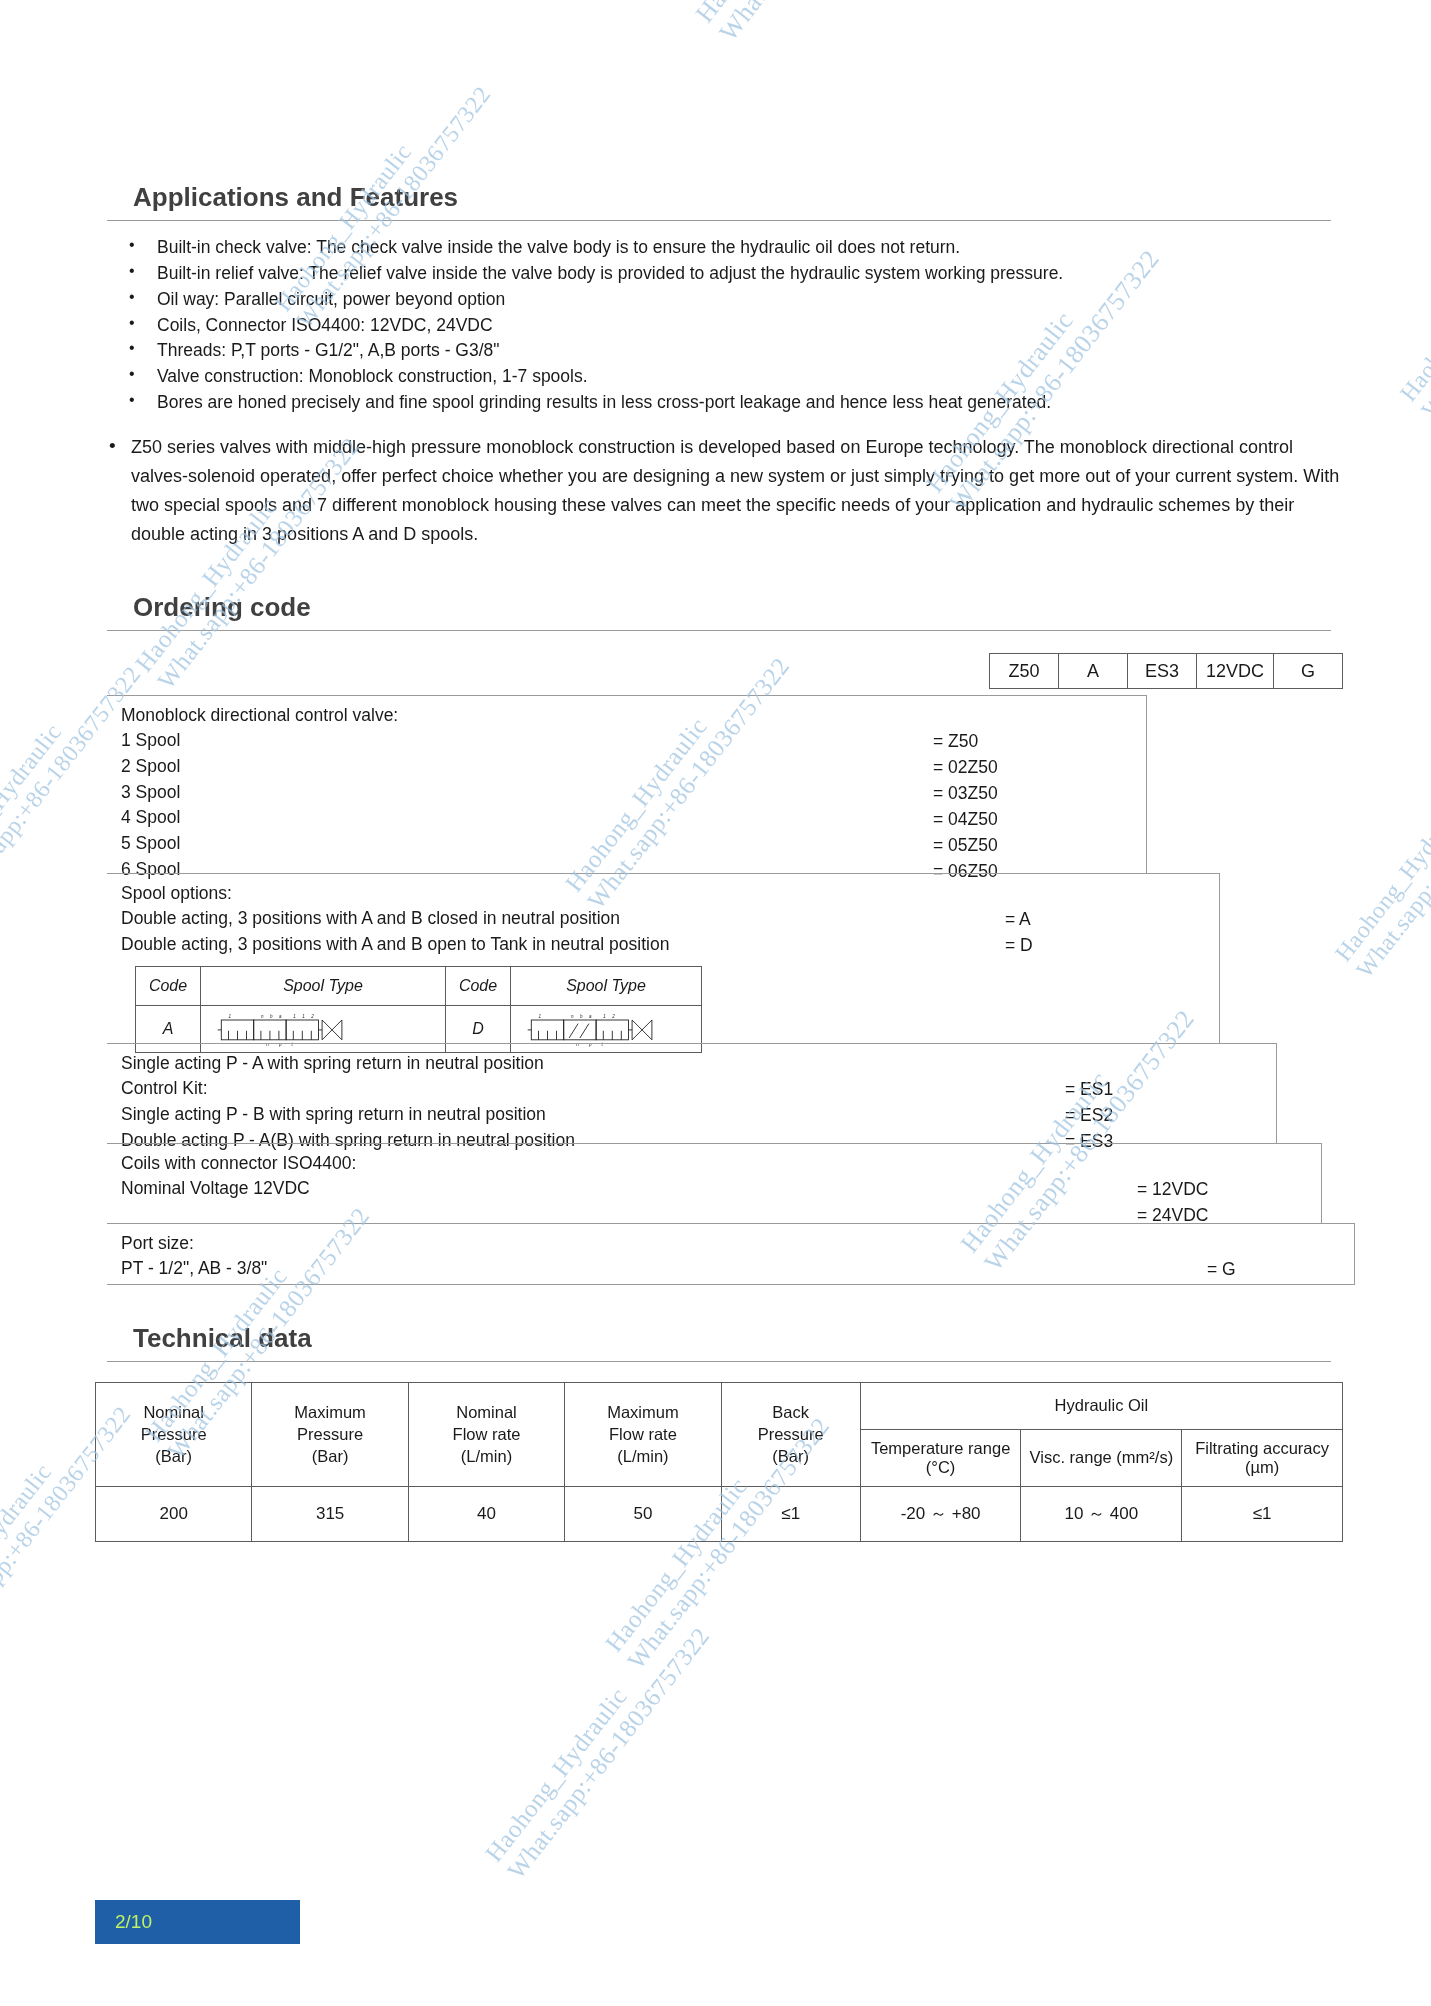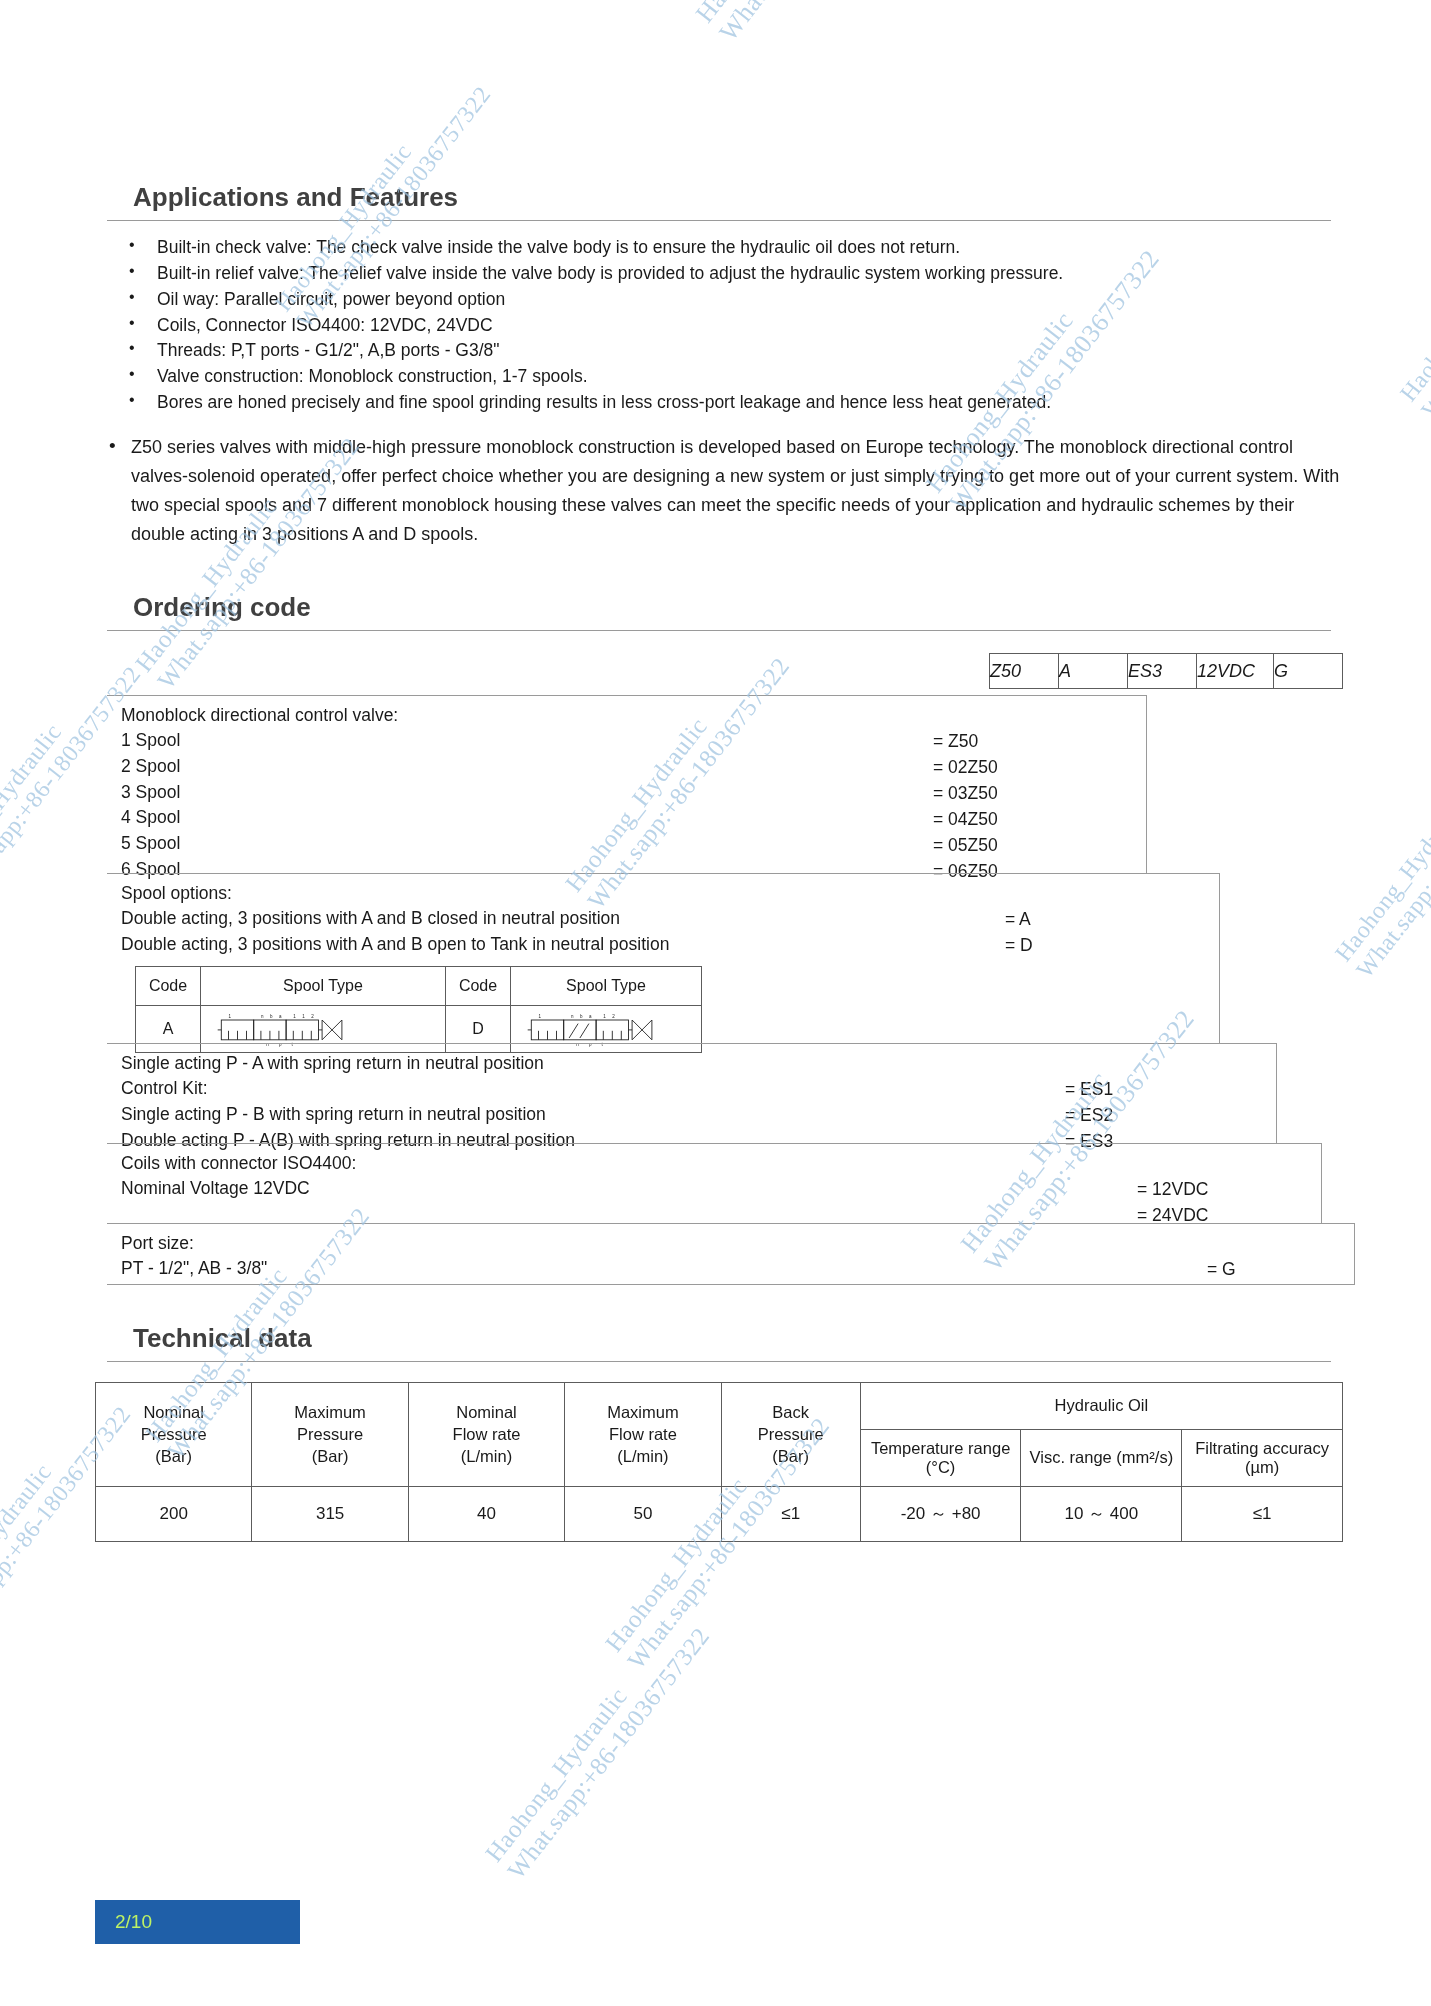--- a/index.html
+++ b/index.html
@@ -104,24 +104,24 @@
     right: 0;
     top: 0;
     display: flex;
     border: 1px solid #5c5c5c;
     height: 34px;
   }
   .code-boxes .cb {
     border-right: 1px solid #5c5c5c;
     padding: 0 0;
     width: 68px;
+    text-align: center;
     font-size: 18px;
     line-height: 34px;
     background: #fff;
-    font-style: italic;
   }
   .code-boxes .cb.wide { width: 76px; }
   .code-boxes .cb:last-child { border-right: none; }
 
   .grp {
     position: absolute;
     left: 12px;
     border-top: 1px solid #9a9a9a;
     box-sizing: border-box;
   }
@@ -140,20 +140,21 @@
   table.spool {
     border-collapse: collapse;
     margin: 8px 0 0 14px;
     font-size: 16px;
   }
   table.spool td, table.spool th {
     border: 1px solid #5c5c5c;
     font-weight: normal;
     text-align: center;
     padding: 5px 6px;
+    font-style: italic;
   }
   table.spool .hdr { height: 28px; }
   .sym { width: 160px; height: 36px; display: block; }
 
   
   .tech-wrap { margin-top: 20px; }
   table.tech {
     border-collapse: collapse;
     width: 1248px;
     margin-top: 20px;

